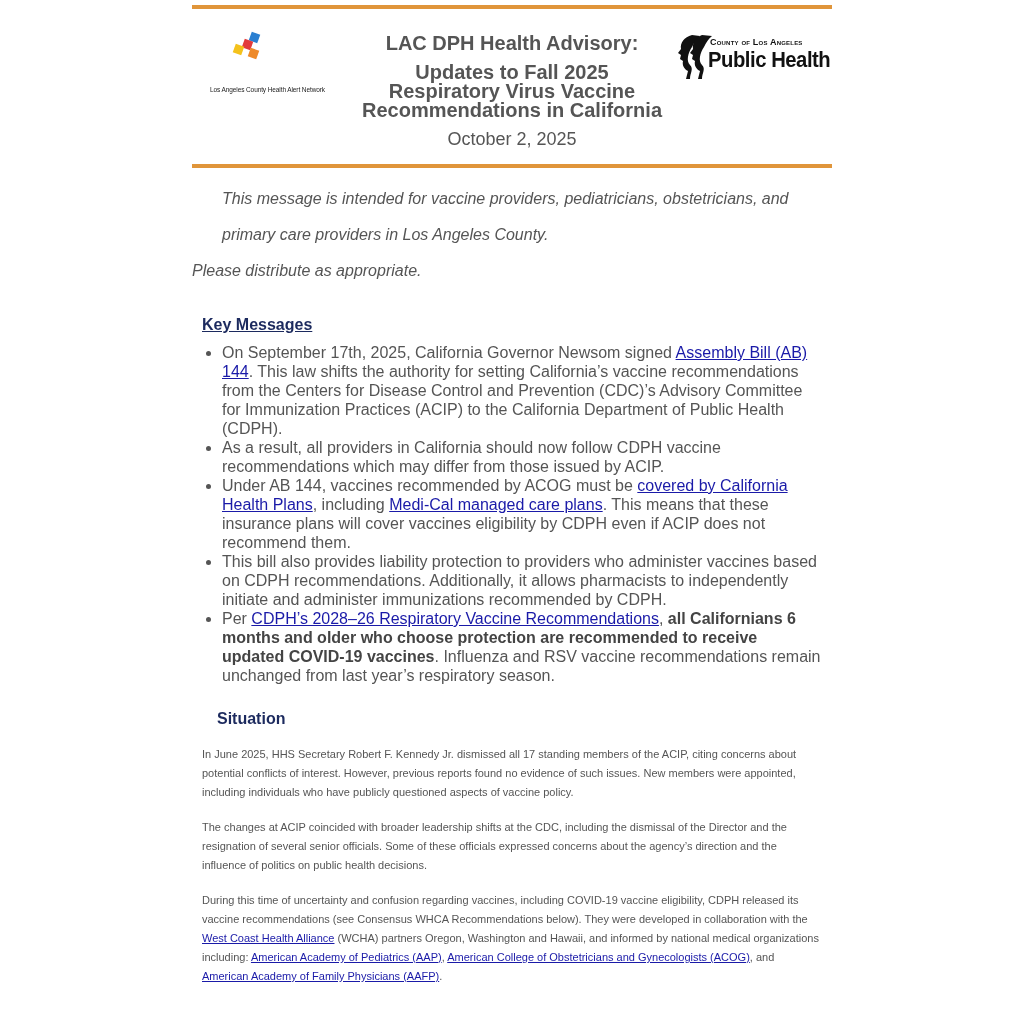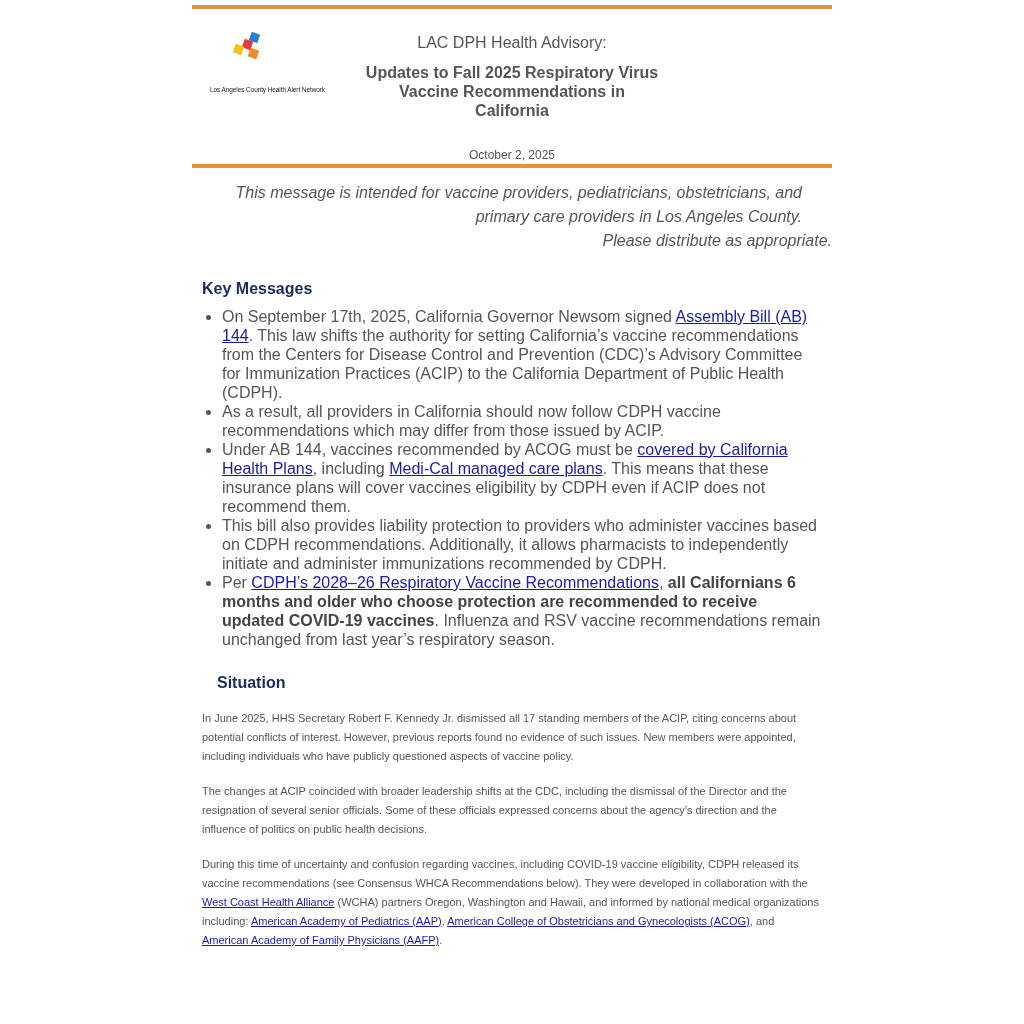--- a/index.html
+++ b/index.html
@@ -12,27 +12,27 @@
   .logo-lahan { position: absolute; left: 16px; top: 22px; width: 128px; height: 64px; }
   .logo-lahan .sq { position: absolute; width: 9px; height: 9px; transform: rotate(20deg); }
   .logo-lahan .word { position: absolute; left: 2px; top: 20px; font-family: "Liberation Sans", sans-serif;
          font-weight: bold; font-size: 40px; letter-spacing: -1px; color: #111; line-height: 40px; transform: scaleX(1.0); }
   .logo-lahan .tag { position: absolute; left: 2px; top: 55px; font-size: 6.5px; color: #222; white-space: nowrap; letter-spacing: -0.1px; }
   .logo-dph { position: absolute; left: 484px; top: 22px; width: 156px; height: 52px; }
   .logo-dph .heads { position: absolute; left: 0; top: 2px; width: 36px; height: 48px; }
   .logo-dph .county { position: absolute; left: 34px; top: 6px; font-size: 9px; font-weight: bold; color: #111; letter-spacing: 0.2px; white-space: nowrap; font-variant: small-caps; }
   .logo-dph .ph { position: absolute; left: 32px; top: 16px; font-size: 22px; font-weight: bold; color: #111; white-space: nowrap; letter-spacing: -0.5px; transform: scaleX(0.92); transform-origin: left; }
   .title-block { position: absolute; left: 168px; top: 24px; width: 304px; text-align: center; color: #555; }
-  .adv { font-size: 16px; font-weight: normal; line-height: 20px; }
-  .sub { font-size: 16px; font-weight: bold; line-height: 19px; margin-top: 10px; }
-  .date { font-size: 12px; line-height: 20px; margin-top: 25px; }
-  .intro { text-align: right; font-style: italic; font-size: 16px; line-height: 24px; color: #555; margin-top: 13px; }
+  .adv { font-size: 20px; font-weight: bold; line-height: 20px; }
+  .sub { font-size: 20px; font-weight: bold; line-height: 19px; margin-top: 10px; }
+  .date { font-size: 18px; line-height: 20px; margin-top: 9px; }
+  .intro { text-align: left; font-style: italic; font-size: 16px; line-height: 36px; color: #555; margin-top: 13px; }
   .content { padding: 0 10px; }
   h2 { color: #1c2a5e; font-size: 16px; font-weight: bold; margin: 0; line-height: 20px; }
-  .h-key { margin-top: 26px; }
+  .h-key { margin-top: 26px; text-decoration: underline; }
   ul { margin: 8px 0 0 0; padding-left: 20px; }
   li { font-size: 16px; line-height: 19px; }
   a { color: #1a1aa8; text-decoration: underline; }
   b { color: #444; text-align: right; }
   .h-sit { margin-top: 24px; margin-left: 15px; }
   p { font-size: 11px; line-height: 19px; margin: 16px 0 0 0; }
   p + p { margin-top: 16px; }
 </style>
 </head>
 <body>
@@ -48,20 +48,28 @@
       <span class="sq" style="left:41px;top:18px;background:#ee8a2a;"></span>
       <div class="tag">Los Angeles County Health Alert Network</div>
     </div>
 
     <div class="title-block">
       <div class="adv">LAC DPH Health Advisory:</div>
       <div class="sub">Updates to Fall 2025 Respiratory Virus Vaccine Recommendations in California</div>
       <div class="date">October 2, 2025</div>
     </div>
 
+    <div class="logo-dph">
+      <svg class="heads" viewBox="0 0 36 48">
+        <path d="M16 2 C8 4 4 10 5 16 L2 20 L5 22 L4 26 L7 28 C6 32 8 36 12 38 L10 46 L14 46 C14 40 18 36 14 32 C10 28 12 20 16 14 C18 10 20 6 24 3 Z" fill="#111"></path>
+        <path d="M26 2 C20 4 16 10 17 16 L14 20 L17 22 L16 26 L19 28 C18 32 20 36 24 38 L22 46 L26 46 C26 40 30 36 26 32 C22 28 24 20 28 14 C30 10 32 6 36 3 Z" fill="#111"></path>
+      </svg>
+      <div class="county">County of Los Angeles</div>
+      <div class="ph">Public Health</div>
+    </div>
   </div>
 
   <div class="rule"></div>
 
   <div class="intro">
     <div style="padding: 0 30px;">This message is intended for vaccine providers, pediatricians, obstetricians, and primary care providers in Los Angeles County.</div>
     <div>Please distribute as appropriate.</div>
   </div>
 
   <div class="content">

